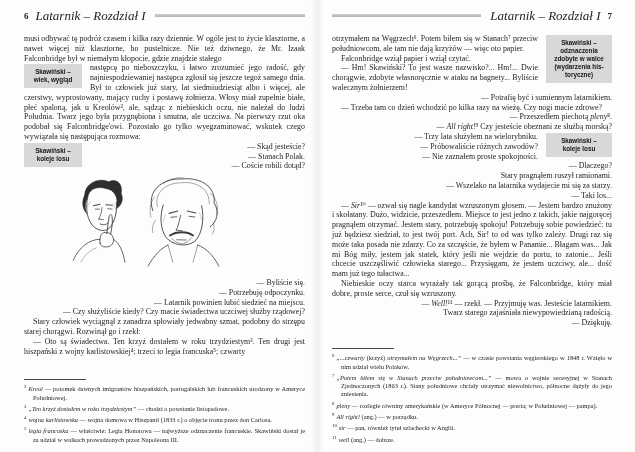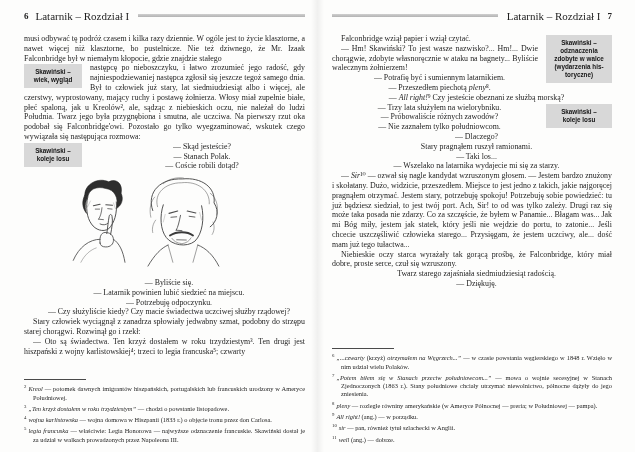--- a/index.html
+++ b/index.html
@@ -10,30 +10,30 @@
   }
   .page{box-sizing:border-box;display:flex;flex-direction:column;}
   .page-left{width:317px;padding:10px 12px 7px 24px;}
   .page-right{width:318px;padding:10px 23px 7px 15px;}
   .gutter{position:absolute;left:311px;top:0;width:13px;height:452px;
     background:linear-gradient(90deg,rgba(0,0,0,0) 0%,rgba(0,0,0,.05) 50%,rgba(0,0,0,0) 100%);
     pointer-events:none;}
   
   .pagehead{display:flex;align-items:center;height:11px;margin-bottom:13px;flex:none;}
   .pnum{font-weight:bold;font-size:9px;}
-  .ptitle{font-size:11px;white-space:nowrap;}
+  .ptitle{font-style:italic;font-size:13px;white-space:nowrap;}
   .pagehead .gap{width:7px;flex:none;}
   .rule{flex:1;height:2.5px;background:linear-gradient(#cfcfcf,#b3b3b3);margin-left:9px;}
   .page-right .rule{margin-left:0;margin-right:9px;}
   
   .btxt{font-size:7.9px;line-height:9.8px;text-align:justify;flex:none;}
   .btxt p{margin:0;}
   p.cont{text-indent:0;}
   p.ind{text-indent:9px;}
-  p.line{text-indent:9px;text-align:center;}
+  p.line{text-indent:9px;text-align:right;}
   
   .mnote{
     background:#d8d8d8;color:#141414;
     font-family:"Liberation Sans","DejaVu Sans",sans-serif;
     font-weight:bold;font-size:6.3px;line-height:8px;
     text-align:center;white-space:pre-line;
     padding:4px 2px;box-sizing:border-box;
   }
   .mnote-l{float:left;width:58px;margin:1px 8px 2px 0;}
   .mnote-r{float:right;width:66px;margin:1px 0 2px 8px;}
@@ -106,22 +106,22 @@
           <path d="M121,67 C123,70 126,72 131,72.5 M141,66.5 C139,70 136,72 132,72.5" stroke-width="0.7" opacity="0.8"></path>
 
           <path d="M96,96 C103,84 110,77 117,74 M170,96 C164,84 156,77 148,74" stroke-width="0.9"></path>
           <path d="M117,74 L122,92 M148,74 L143,92" stroke-width="0.7" opacity="0.8"></path>
 
           <path d="M36,28 l-3,6 M60,30 l2,6 M150,40 l2,8 M114,42 l-2,8" stroke-width="0.5" opacity="0.5"></path>
         </g>
       </svg>
 
       <p class="line"><span>— Byliście się.</span></p>
+      <p class="line"><span>— Potrzebuję odpoczynku.</span></p>
       <p class="line"><span>— Latarnik powinien lubić siedzieć na miejscu.</span></p>
-      <p class="line"><span>— Potrzebuję odpoczynku.</span></p>
       <p class="line"><span>— Czy służyliście kiedy? Czy macie świadectwa uczciwej służby rządowej?</span></p>
       <p class="ind"><span>Stary człowiek wyciągnął z zanadrza spłowiały jedwabny szmat, podobny do strzępu starej chorągwi. Rozwinął go i rzekł:</span></p>
       <p class="ind"><span>— Oto są świadectwa. Ten krzyż dostałem w roku trzydziestym³. Ten drugi jest hiszpański z wojny karlistowskiej⁴; trzeci to legia francuska⁵; czwarty</span></p>
     </div>
 
     <div class="footnotes">
       <div class="fnrule"></div>
       <div class="fn"><sup>2</sup><span><i>Kreol</i> — potomek dawnych imigrantów hiszpańskich, portugalskich lub francuskich urodzony w Ameryce Południowej.</span></div>
       <div class="fn"><sup>3</sup><span><i>„Ten krzyż dostałem w roku trzydziestym”</i> — chodzi o powstanie listopadowe.</span></div>
       <div class="fn"><sup>4</sup><span><i>wojna karlistowska</i> — wojna domowa w Hiszpanii (1833 r.) o objęcie tronu przez don Carlosa.</span></div>
@@ -136,37 +136,40 @@
       <span class="gap"></span>
       <span class="pnum">7</span>
     </div>
 
     <div class="btxt">
       <span class="mnote mnote-r mnote-r1">Skawiński –
 odznaczenia
 zdobyte w walce
 (wydarzenia his-
 toryczne)</span>
+      <p class="cont"><span>otrzymałem na Węgrzech⁶. Potem biłem się w Stanach⁷ przeciw południowcom, ale tam nie dają krzyżów — więc oto papier.</span></p>
       <p class="ind"><span>Falconbridge wziął papier i wziął czytać.</span></p>
       <p class="ind"><span>— Hm! Skawiński? To jest wasze nazwisko?... Hm!... Dwie chorągwie, zdobyte własnoręcznie w ataku na bagnety... Byliście walecznym żołnierzem!</span></p>
       <p class="line"><span>— Potrafię być i sumiennym latarnikiem.</span></p>
+      <p class="ind"><span>— Trzeba tam co dzień wchodzić po kilka razy na wieżę. Czy nogi macie zdrowe?</span></p>
       <p class="line"><span>— Przeszedłem piechotą <i>pleny</i>⁸.</span></p>
       <p class="line"><span>— <i>All right!</i>⁹ Czy jesteście obeznani ze służbą morską?</span></p>
       <span class="mnote mnote-r">Skawiński –
 koleje losu</span>
       <p class="line"><span>— Trzy lata służyłem na wielorybniku.</span></p>
       <p class="line"><span>— Próbowaliście różnych zawodów?</span></p>
-      <p class="line"><span>— Nie zaznałem tylko południowcom.</span></p>
+      <p class="line"><span>— Nie zaznałem proste spokojności.</span></p>
       <p class="line"><span>— Dlaczego?</span></p>
       <p class="line"><span>Stary pragnąłem ruszył ramionami.</span></p>
+      <p class="line"><span>— Wszelako na latarnika wydajecie mi się za starzy.</span></p>
       <p class="line"><span>— Taki los...</span></p>
-      <p class="line"><span>— Wszelako na latarnika wydajecie mi się za starzy.</span></p>
       <p class="ind"><span>— <i>Sir</i>¹⁰ — ozwał się nagle kandydat wzruszonym głosem. — Jestem bardzo znużony i skołatany. Dużo, widzicie, przeszedłem. Miejsce to jest jedno z takich, jakie najgoręcej pragnąłem otrzymać. Jestem stary, potrzebuję spokoju! Potrzebuję sobie powiedzieć: tu już będziesz siedział, to jest twój port. Ach, Sir! to od was tylko zależy. Drugi raz się może taka posada nie zdarzy. Co za szczęście, że byłem w Panamie... Błagam was... Jak mi Bóg miły, jestem jak statek, który jeśli nie wejdzie do portu, to zatonie... Jeśli chcecie uszczęśliwić człowieka starego... Przysięgam, że jestem uczciwy, ale... dość mam już tego tułactwa...</span></p>
       <p class="ind"><span>Niebieskie oczy starca wyrażały tak gorącą prośbę, że Falconbridge, który miał dobre, proste serce, czuł się wzruszony.</span></p>
-      <p class="line"><span>Twarz starego zajaśniała siedmiudziesiąt radością.</span></p>
+      <p class="line"><span>— <i>Well!</i>¹¹ — rzekł. — Przyjmuję was. Jesteście latarnikiem.</span></p>
+      <p class="line"><span>Twarz starego zajaśniała niewypowiedzianą radością.</span></p>
       <p class="line"><span>— Dziękuję.</span></p>
     </div>
 
     <div class="footnotes">
       <div class="fnrule"></div>
       <div class="fn"><sup>6</sup><span><i>„...czwarty</i> (krzyż) <i>otrzymałem na Węgrzech...”</i> — w czasie powstania węgierskiego w 1848 r. Wzięło w nim udział wielu Polaków.</span></div>
       <div class="fn"><sup>7</sup><span><i>„Potem biłem się w Stanach przeciw południowcom...”</i> — mowa o wojnie secesyjnej w Stanach Zjednoczonych (1863 r.). Stany południowe chciały utrzymać niewolnictwo, północne dążyły do jego zniesienia.</span></div>
       <div class="fn"><sup>8</sup><span><i>pleny</i> — rozległe równiny amerykańskie (w Ameryce Północnej — preria; w Południowej — pampa).</span></div>
       <div class="fn"><sup>9</sup><span><i>All right!</i> (ang.) — w porządku.</span></div>
       <div class="fn"><sup>10</sup><span><i>sir</i> — pan, również tytuł szlachecki w Anglii.</span></div>

